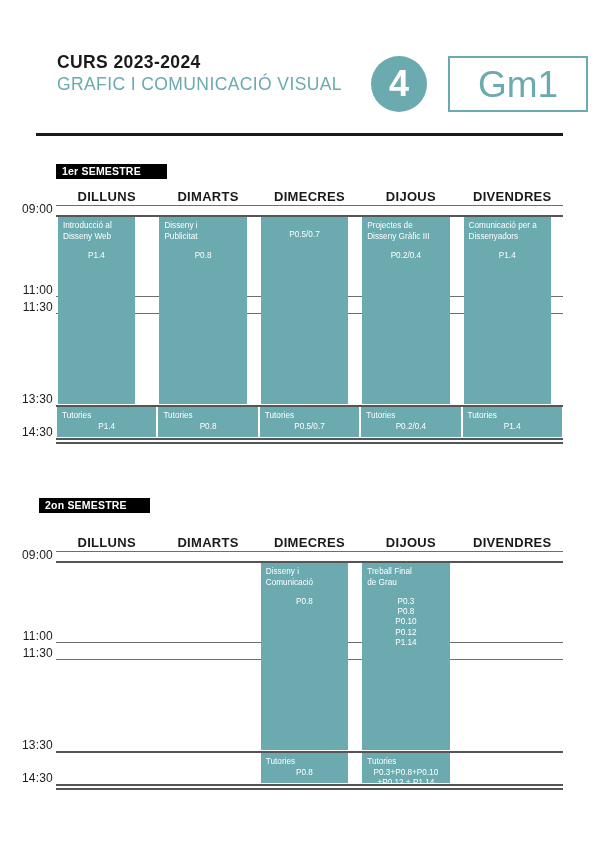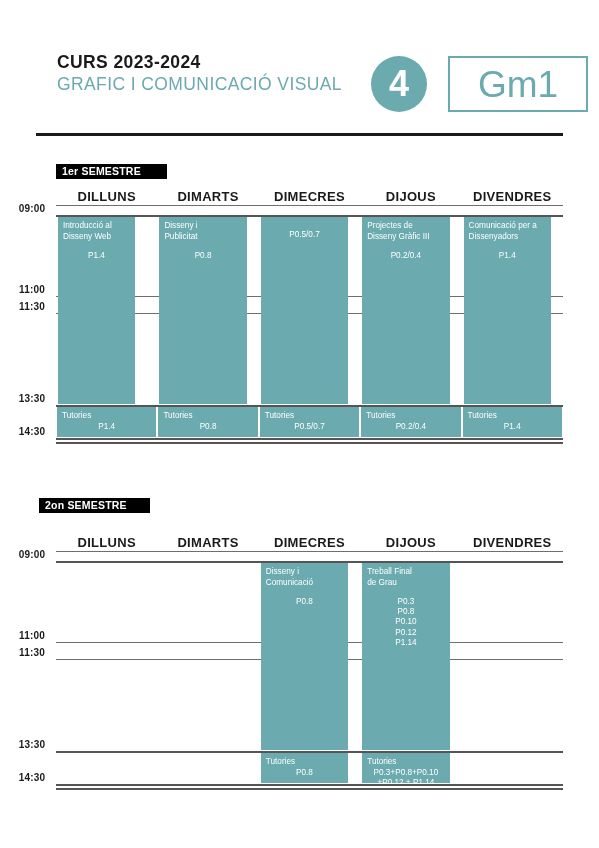--- a/index.html
+++ b/index.html
@@ -126,23 +126,23 @@
     background: #6e6e6e;
   }
   .gridline.thick {
     height: 2px;
     background: #555555;
   }
   .timelabel {
     position: absolute;
     left: -45px;
     width: 42px;
-    text-align: center;
-    font-size: 10px;
-    font-weight: bold;
+    text-align: right;
+    font-size: 12px;
+    font-weight: normal;
     color: #1a1a1a;
     letter-spacing: 0.2px;
     line-height: 10px;
   }
   .block {
     position: absolute;
     background: #6BAAAF;
     color: #ffffff;
     box-sizing: border-box;
     padding: 4px 5px 3px 5px;

